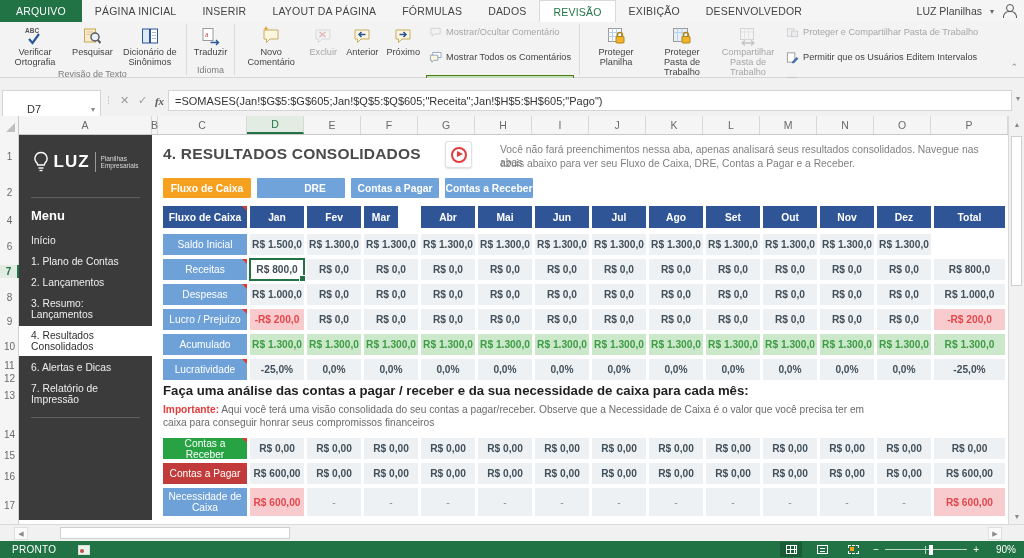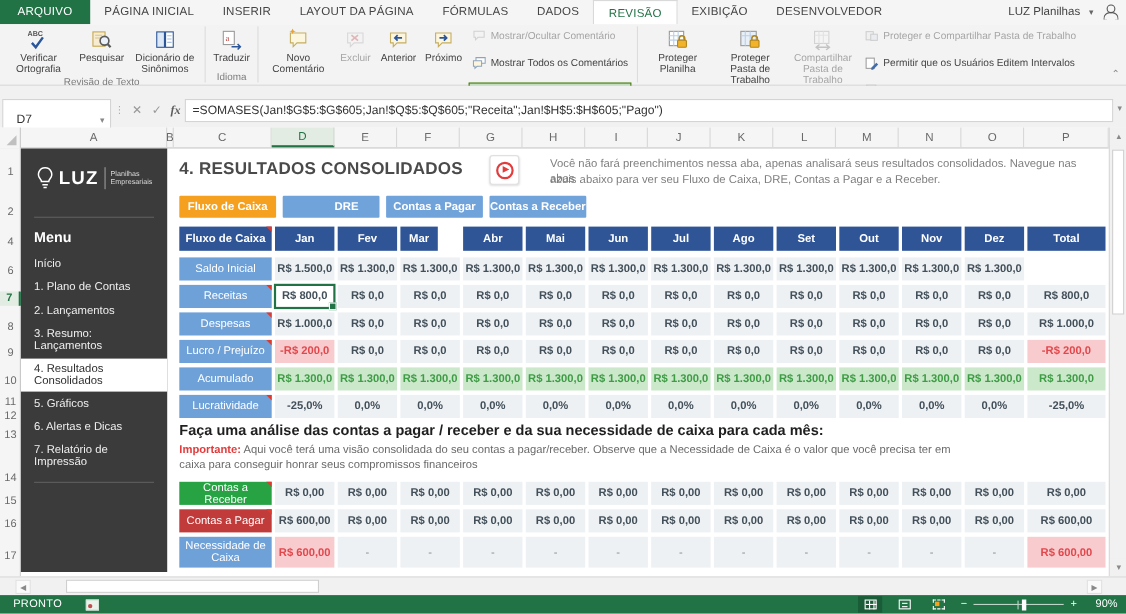--- a/index.html
+++ b/index.html
@@ -31,21 +31,21 @@
   .smallbtn{display:flex;align-items:center;gap:4px;font-size:9.2px;color:#444;padding:0 3px;height:14px;white-space:nowrap;}
   .smallbtn .sicon{width:13px;height:13px;flex:none;}
   .smallbtn .sicon svg{width:100%;height:100%;}
   .smallbtn.dis{opacity:.45;}
   .smallbtn.on{background:#c3ddc1;border:1px solid #4d7c0f;}
   .scaret{font-size:7px;color:#888;}
   #ribbon-collapse{position:absolute;right:6px;top:62px;font-size:9px;color:#888;}
   
   #fbar{position:absolute;left:0;top:78px;width:1024px;height:38px;background:#f1f1f1;}
   #namebox{position:absolute;left:2px;top:12px;width:99px;height:38px;background:#fff;border:1px solid #d4d4d4;
-           font-size:11px;color:#333;display:flex;align-items:center;padding-left:12px;gap:0;}
+           font-size:11px;color:#333;display:flex;align-items:center;padding-left:24px;gap:0;}
   #namebox .nb-caret{position:absolute;right:5px;font-size:8px;color:#888;}
   #fbar-sep{position:absolute;left:104px;top:14px;height:17px;width:8px;color:#aaa;font-size:9px;letter-spacing:-1px;line-height:17px;}
   .fbtn{position:absolute;top:12px;height:21px;width:17px;display:flex;align-items:center;justify-content:center;font-size:11px;color:#9a9a9a;}
   #fx{font-family:"Liberation Serif",serif;font-style:italic;font-weight:bold;color:#5c5c5c;}
   #formula-input{position:absolute;left:168px;top:12px;width:844px;height:21px;background:#fff;border:1px solid #d4d4d4;
            font-size:11px;color:#333;display:flex;align-items:center;padding-left:6px;white-space:nowrap;overflow:hidden;}
   #fbar-caret{position:absolute;right:4px;top:16px;font-size:8px;color:#888;}
   
   #colheads{position:absolute;left:0;top:116px;width:1024px;height:19px;background:#f5f5f5;border-bottom:1px solid #c9c9c9;}
   .colh{position:absolute;top:0;height:18px;border-right:1px solid #d8d8d8;font-size:10.5px;color:#6a6a6a;
@@ -355,21 +355,20 @@
       </span>
     </div>
     <div class="srule"></div>
     <div id="menu-title">Menu</div>
     <div id="menu-items">
         <div class="sitem">Início</div>
         <div class="sitem">1. Plano de Contas</div>
         <div class="sitem">2. Lançamentos</div>
         <div class="sitem">3. Resumo: Lançamentos</div>
         <div class="sitem active">4. Resultados Consolidados</div>
-        <div class="sitem">5. Gráficos</div>
         <div class="sitem">6. Alertas e Dicas</div>
         <div class="sitem">7. Relatório de Impressão</div>
       </div>
     <div class="srule"></div>
   </div>
 
   <div id="title">4. RESULTADOS CONSOLIDADOS</div>
   <div id="playcard">
     <span class="play-icon"></span>
   </div>

